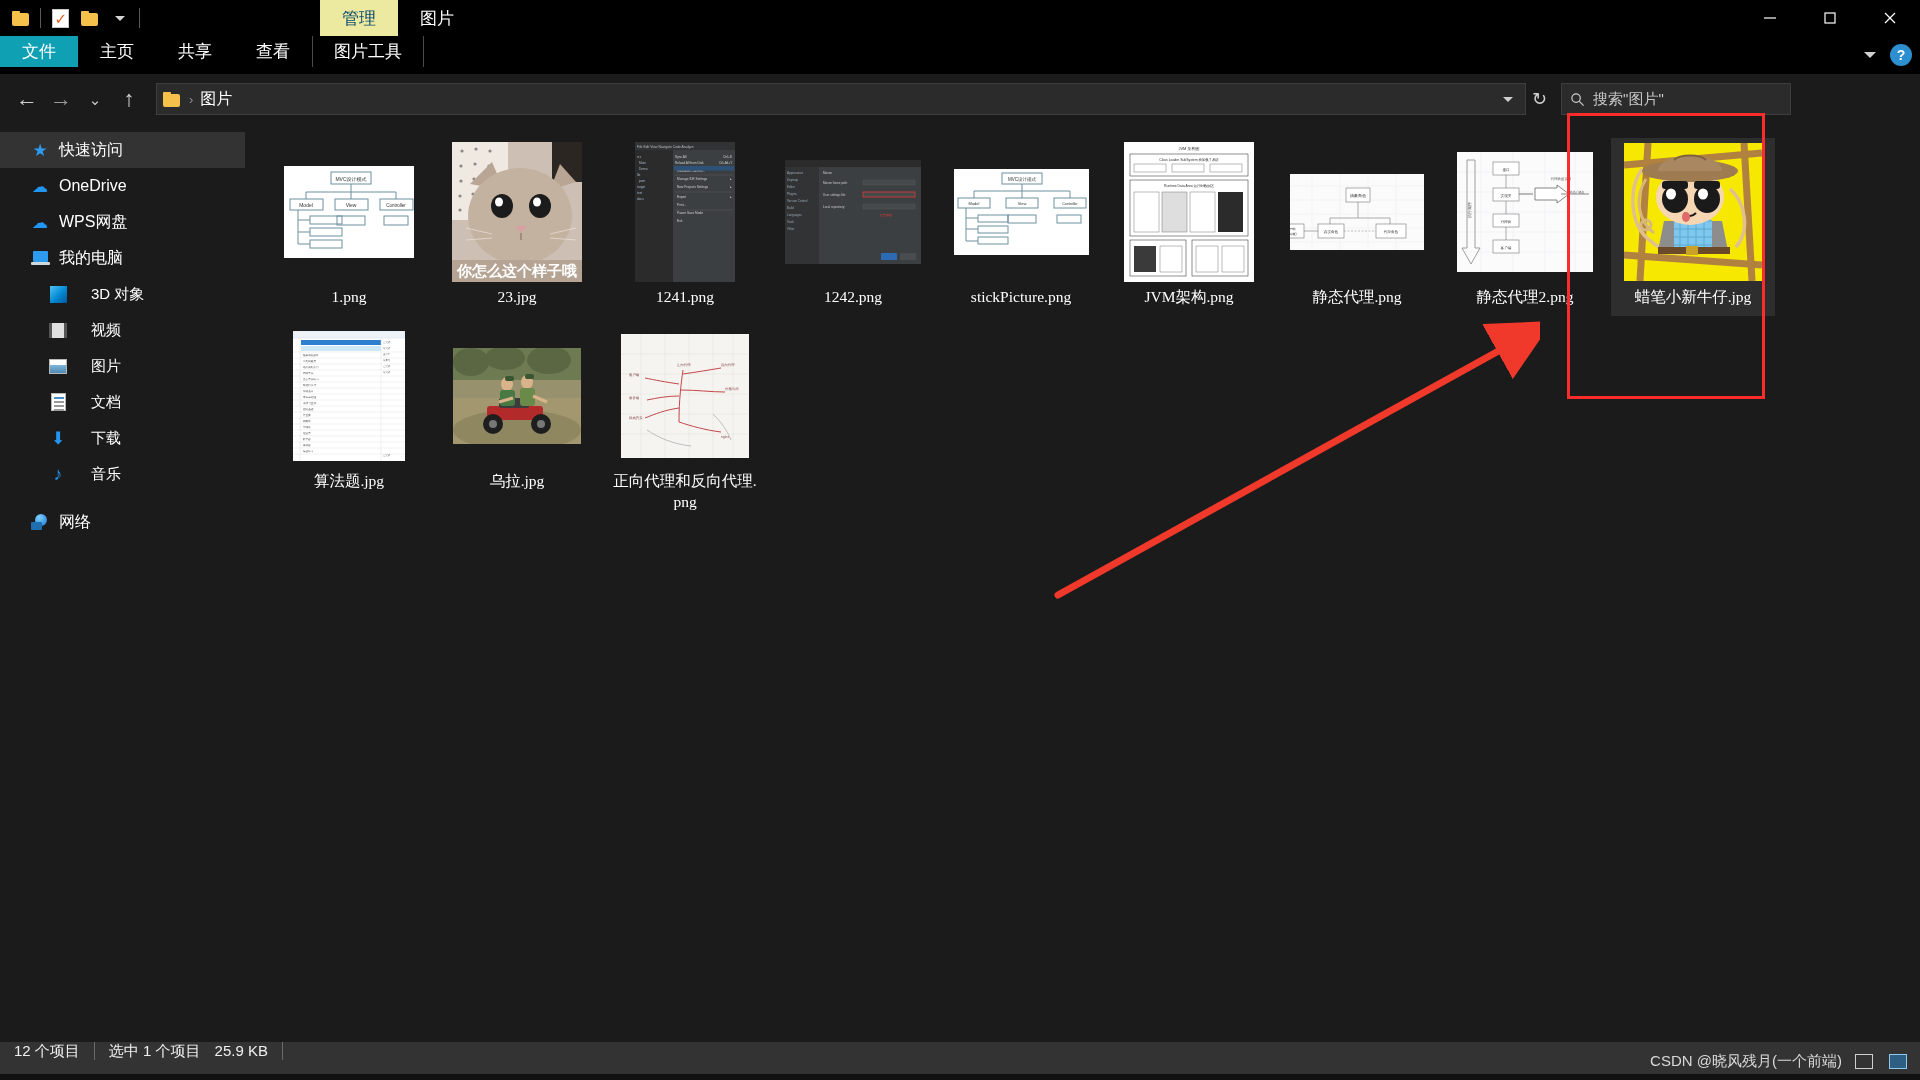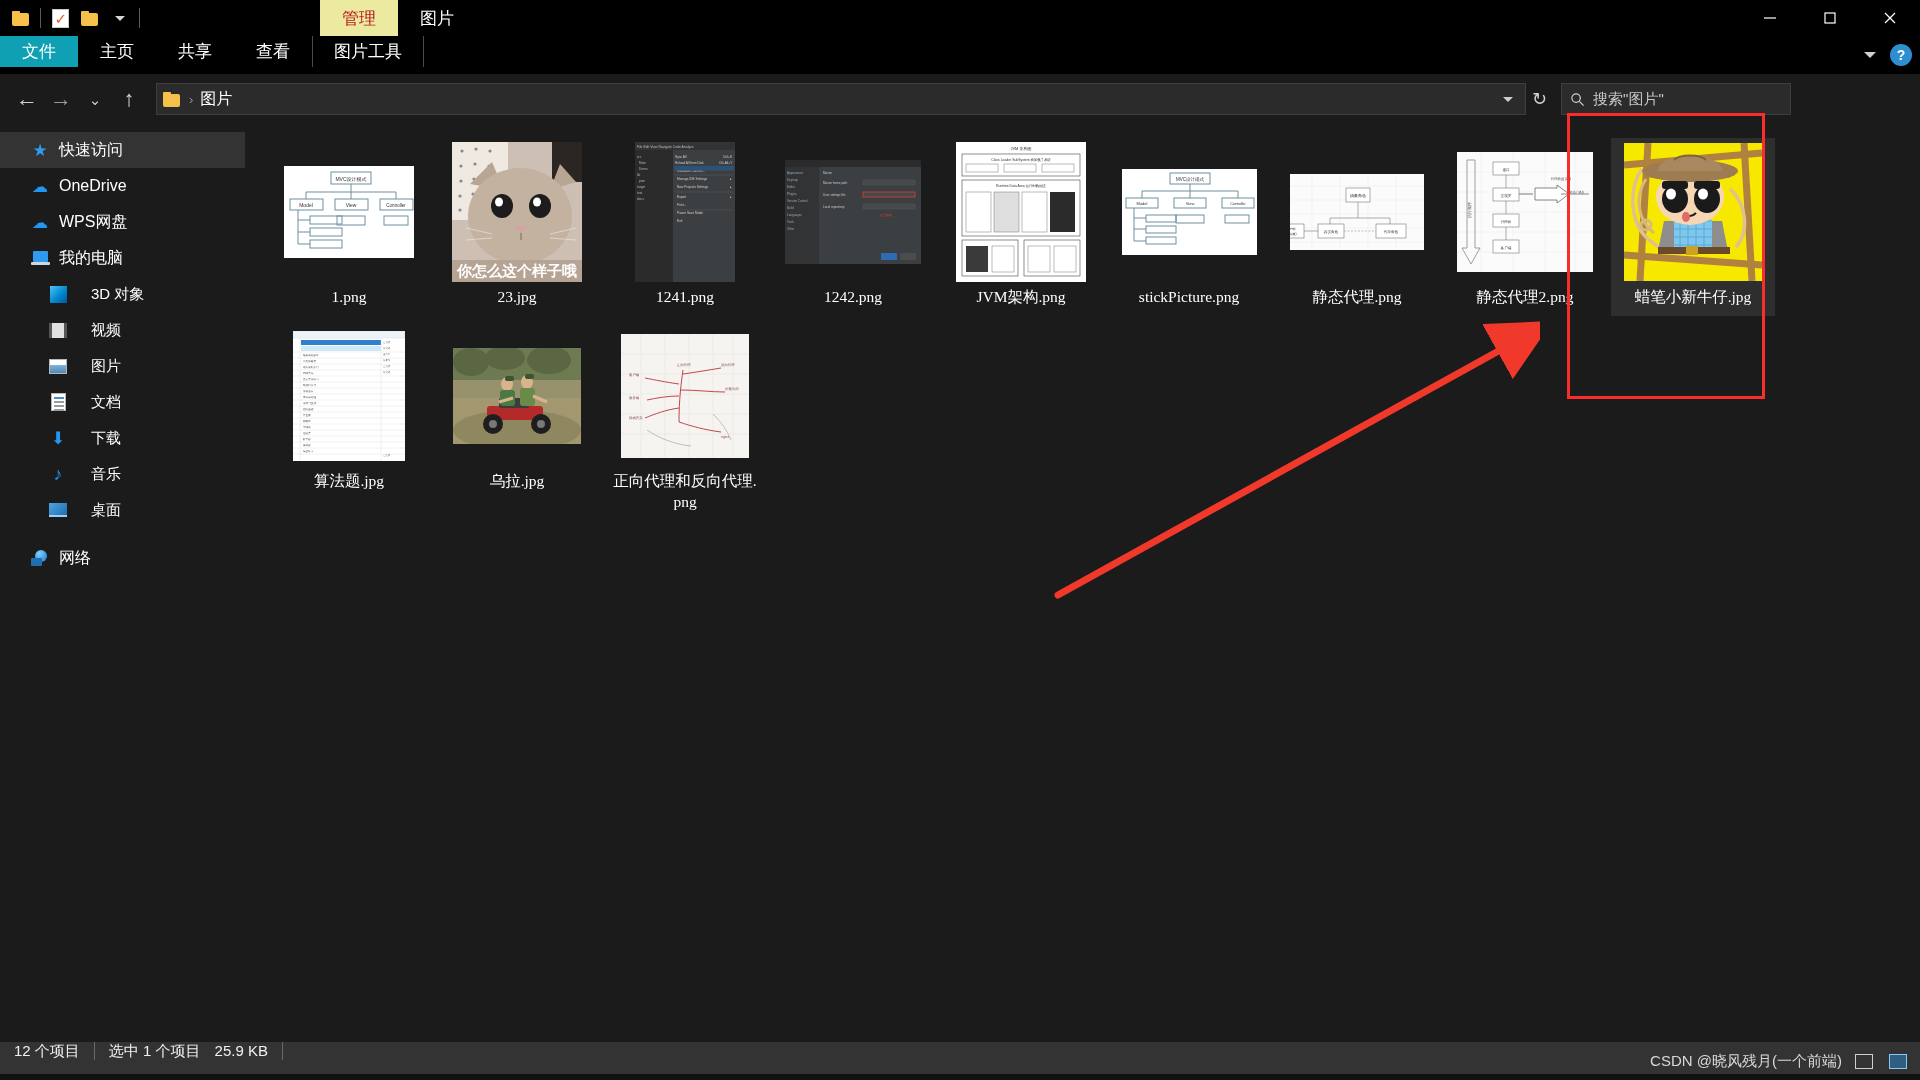--- a/index.html
+++ b/index.html
@@ -35,21 +35,21 @@
   .doc-ico::after {
     content: "\2713"; position: absolute; left: 2px; top: 0px; font-size: 15px; color: #e8601c; font-weight: bold;
   }
   .caret { width: 0; height: 0; border-left: 5px solid transparent; border-right: 5px solid transparent; border-top: 5px solid #d6d6d6; }
 
   .ribbon-ctx {
     position: absolute; left: 320px; top: 0; height: 36px;
     display: flex; align-items: stretch;
   }
   .ctx-tab {
-    background: #ece9a0; color: #b91c1c; font-size: 17px;
+    background: #ece9a0; color: #0c4a6e; font-size: 17px;
     display: flex; align-items: center; justify-content: center;
     padding: 0 22px; height: 36px;
   }
   .ctx-label {
     color: #ffffff; font-size: 17px; display: flex; align-items: center; padding: 0 22px; height: 36px;
   }
 
   .winbtns { position: absolute; right: 0; top: 0; height: 36px; display: flex; }
   .winbtn { width: 60px; height: 36px; display: flex; align-items: center; justify-content: center; }
   .winbtn svg { display: block; }
@@ -331,26 +331,20 @@
     <span class="nav-ico">
         <span class="ico-dl">⬇</span>
       </span>
     <span>下载</span>
   </div>
   <div class="nav-item indent1">
     <span class="nav-ico">
         <span class="ico-music">♪</span>
       </span>
     <span>音乐</span>
-  </div>
-  <div class="nav-item indent1">
-    <span class="nav-ico">
-        <span class="ico-desktop"></span>
-      </span>
-    <span>桌面</span>
   </div>
   <div class="nav-item" style="margin-top:12px;">
     <span class="nav-ico">
         <span class="ico-net"></span>
       </span>
     <span>网络</span>
   </div>
 </div>
 
 <div class="content-top-border"></div>
@@ -505,47 +499,20 @@
           <text x="95" y="56" font-size="3" fill="#e03a34">这里修改</text>
           <rect x="96" y="93" width="16" height="7" fill="#2d6cb5" rx="1"></rect>
           <rect x="115" y="93" width="16" height="7" fill="#4a4d4f" rx="1"></rect>
         </svg>
       </div>
       <div class="tile-label">1242.png</div>
     </div>
 
     <div class="tile">
       <div class="thumb-wrap">
-        <svg class="thumb" width="130" height="140" viewBox="0 0 130 140">
-          <rect width="130" height="140" fill="#ffffff"></rect>
-          <text x="65" y="8" font-size="4" fill="#333" text-anchor="middle">JVM 架构图</text>
-          <rect x="6" y="12" width="118" height="22" fill="none" stroke="#444" stroke-width="0.6"></rect>
-          <text x="65" y="19" font-size="3.4" fill="#333" text-anchor="middle">Class Loader SubSystem 类加载子系统</text>
-          <rect x="10" y="22" width="32" height="8" fill="none" stroke="#777" stroke-width="0.5"></rect>
-          <rect x="48" y="22" width="32" height="8" fill="none" stroke="#777" stroke-width="0.5"></rect>
-          <rect x="86" y="22" width="32" height="8" fill="none" stroke="#777" stroke-width="0.5"></rect>
-          <rect x="6" y="38" width="118" height="56" fill="none" stroke="#444" stroke-width="0.6"></rect>
-          <text x="65" y="45" font-size="3.4" fill="#333" text-anchor="middle">Runtime Data Area 运行时数据区</text>
-          <rect x="10" y="50" width="25" height="40" fill="none" stroke="#777" stroke-width="0.5"></rect>
-          <rect x="38" y="50" width="25" height="40" fill="#dedede" stroke="#777" stroke-width="0.5"></rect>
-          <rect x="66" y="50" width="25" height="40" fill="none" stroke="#777" stroke-width="0.5"></rect>
-          <rect x="94" y="50" width="25" height="40" fill="#2b2b2b"></rect>
-          <rect x="6" y="98" width="56" height="36" fill="none" stroke="#444" stroke-width="0.6"></rect>
-          <rect x="10" y="104" width="22" height="26" fill="#3a3a3a"></rect>
-          <rect x="36" y="104" width="22" height="26" fill="none" stroke="#777" stroke-width="0.5"></rect>
-          <rect x="68" y="98" width="56" height="36" fill="none" stroke="#444" stroke-width="0.6"></rect>
-          <rect x="72" y="104" width="22" height="26" fill="none" stroke="#777" stroke-width="0.5"></rect>
-          <rect x="98" y="104" width="22" height="26" fill="none" stroke="#777" stroke-width="0.5"></rect>
-        </svg>
-      </div>
-      <div class="tile-label">JVM架构.png</div>
-    </div>
-
-    <div class="tile">
-      <div class="thumb-wrap">
         <svg class="thumb" width="135" height="86" viewBox="0 0 135 86">
           <rect width="135" height="86" fill="#ffffff"></rect>
           <rect x="48" y="4" width="40" height="11" fill="none" stroke="#6d8fa0"></rect>
           <text x="68" y="12" font-size="4.5" fill="#333" text-anchor="middle">MVC设计模式</text>
           <line x1="68" y1="15" x2="68" y2="22" stroke="#6d8fa0"></line>
           <line x1="20" y1="22" x2="116" y2="22" stroke="#6d8fa0"></line>
           <line x1="20" y1="22" x2="20" y2="29" stroke="#6d8fa0"></line>
           <line x1="68" y1="22" x2="68" y2="29" stroke="#6d8fa0"></line>
           <line x1="116" y1="22" x2="116" y2="29" stroke="#6d8fa0"></line>
           <rect x="4" y="29" width="32" height="10" fill="none" stroke="#6d8fa0"></rect>
@@ -559,20 +526,47 @@
           <rect x="24" y="46" width="30" height="7" fill="none" stroke="#6d8fa0"></rect>
           <rect x="24" y="57" width="30" height="7" fill="none" stroke="#6d8fa0"></rect>
           <rect x="24" y="68" width="30" height="7" fill="none" stroke="#6d8fa0"></rect>
           <line x1="12" y1="39" x2="12" y2="72" stroke="#6d8fa0"></line>
           <line x1="12" y1="49" x2="24" y2="49" stroke="#6d8fa0"></line>
           <line x1="12" y1="60" x2="24" y2="60" stroke="#6d8fa0"></line>
           <line x1="12" y1="72" x2="24" y2="72" stroke="#6d8fa0"></line>
         </svg>
       </div>
       <div class="tile-label">stickPicture.png</div>
+    </div>
+
+    <div class="tile">
+      <div class="thumb-wrap">
+        <svg class="thumb" width="130" height="140" viewBox="0 0 130 140">
+          <rect width="130" height="140" fill="#ffffff"></rect>
+          <text x="65" y="8" font-size="4" fill="#333" text-anchor="middle">JVM 架构图</text>
+          <rect x="6" y="12" width="118" height="22" fill="none" stroke="#444" stroke-width="0.6"></rect>
+          <text x="65" y="19" font-size="3.4" fill="#333" text-anchor="middle">Class Loader SubSystem 类加载子系统</text>
+          <rect x="10" y="22" width="32" height="8" fill="none" stroke="#777" stroke-width="0.5"></rect>
+          <rect x="48" y="22" width="32" height="8" fill="none" stroke="#777" stroke-width="0.5"></rect>
+          <rect x="86" y="22" width="32" height="8" fill="none" stroke="#777" stroke-width="0.5"></rect>
+          <rect x="6" y="38" width="118" height="56" fill="none" stroke="#444" stroke-width="0.6"></rect>
+          <text x="65" y="45" font-size="3.4" fill="#333" text-anchor="middle">Runtime Data Area 运行时数据区</text>
+          <rect x="10" y="50" width="25" height="40" fill="none" stroke="#777" stroke-width="0.5"></rect>
+          <rect x="38" y="50" width="25" height="40" fill="#dedede" stroke="#777" stroke-width="0.5"></rect>
+          <rect x="66" y="50" width="25" height="40" fill="none" stroke="#777" stroke-width="0.5"></rect>
+          <rect x="94" y="50" width="25" height="40" fill="#2b2b2b"></rect>
+          <rect x="6" y="98" width="56" height="36" fill="none" stroke="#444" stroke-width="0.6"></rect>
+          <rect x="10" y="104" width="22" height="26" fill="#3a3a3a"></rect>
+          <rect x="36" y="104" width="22" height="26" fill="none" stroke="#777" stroke-width="0.5"></rect>
+          <rect x="68" y="98" width="56" height="36" fill="none" stroke="#444" stroke-width="0.6"></rect>
+          <rect x="72" y="104" width="22" height="26" fill="none" stroke="#777" stroke-width="0.5"></rect>
+          <rect x="98" y="104" width="22" height="26" fill="none" stroke="#777" stroke-width="0.5"></rect>
+        </svg>
+      </div>
+      <div class="tile-label">JVM架构.png</div>
     </div>
 
     <div class="tile">
       <div class="thumb-wrap">
         <svg class="thumb" width="134" height="76" viewBox="0 0 134 76">
           <rect width="134" height="76" fill="#fbfbfb"></rect>
           <g stroke="#e9e9ef" stroke-width="0.5">
             <line x1="0" y1="12" x2="134" y2="12"></line>
               <line x1="0" y1="26" x2="134" y2="26"></line>
             <line x1="0" y1="40" x2="134" y2="40"></line>

